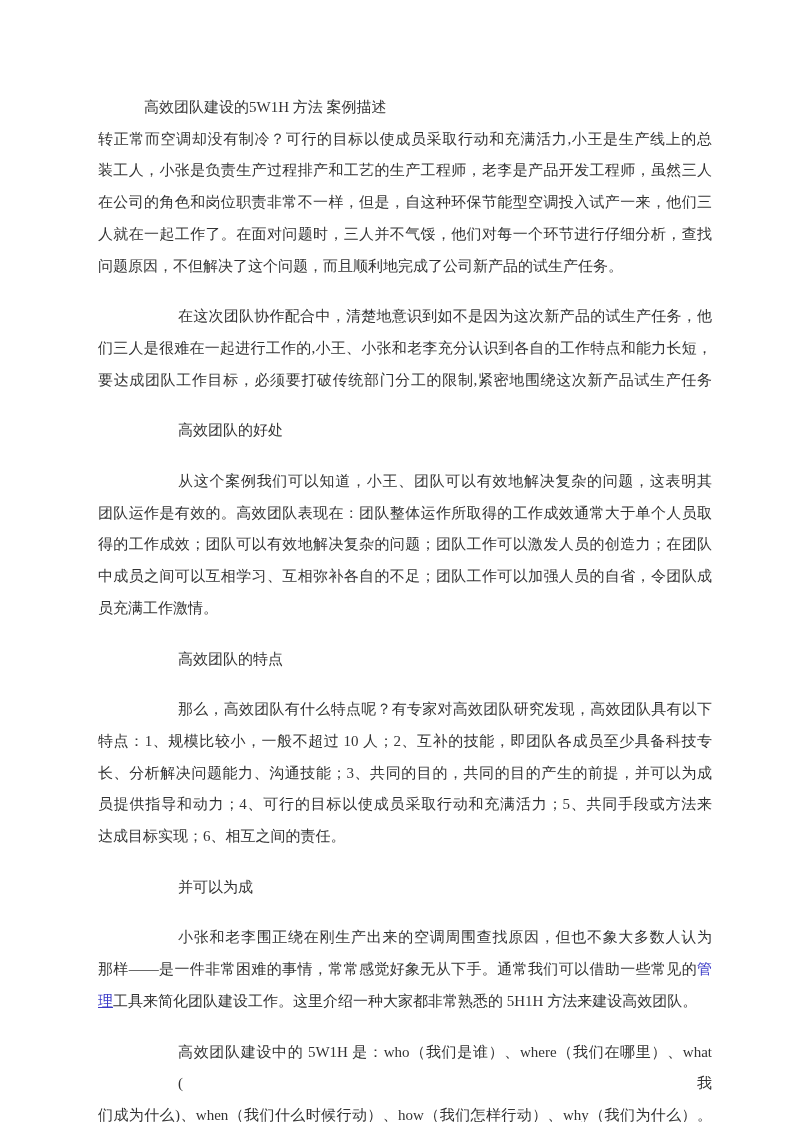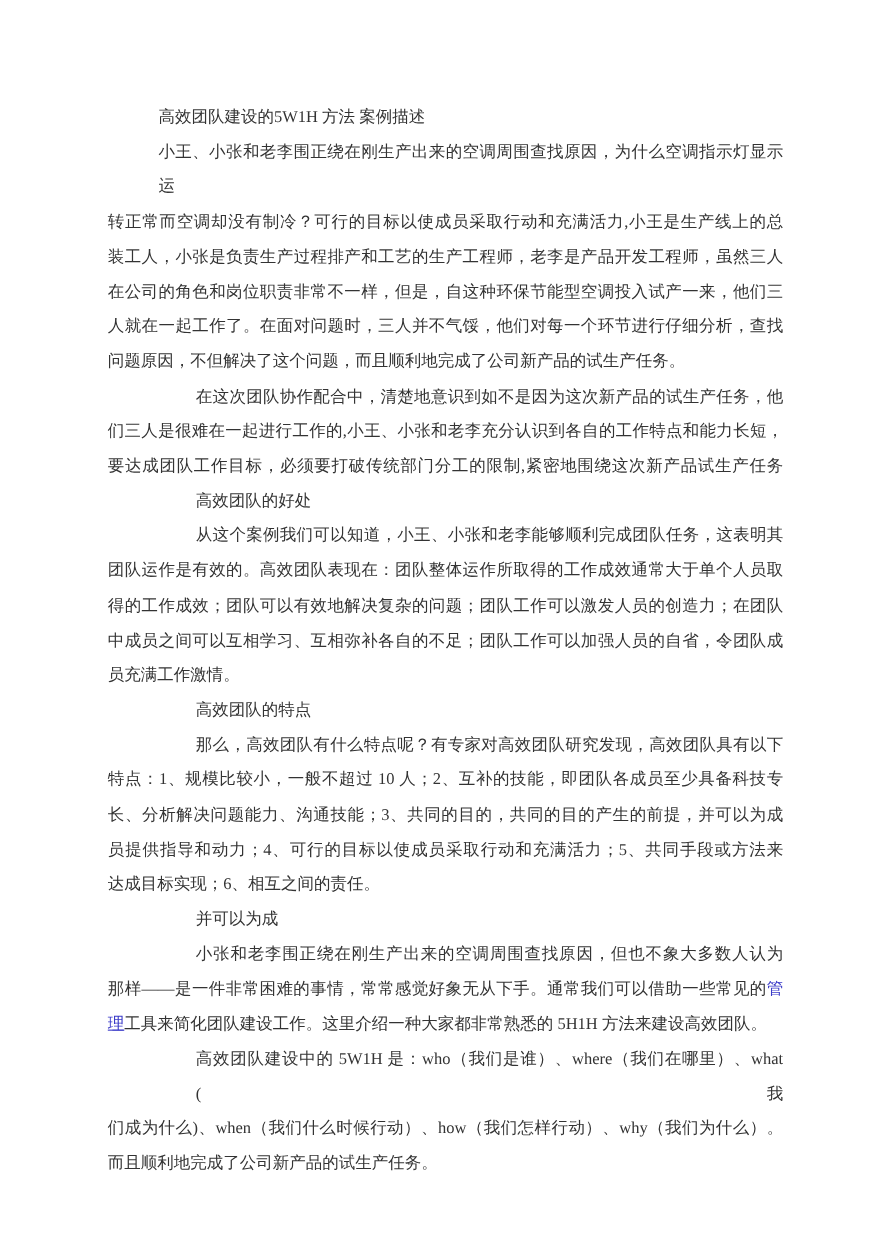--- a/index.html
+++ b/index.html
@@ -20,41 +20,40 @@
   .line{
     width:614px;text-align:left;
     word-break:break-all;
   }
   .line.fill{
     text-align:justify;
     text-align-last:justify;
     text-justify:inter-ideograph;
   }
   .ind-s{padding-left:46px;}
-  .ind-l{padding-left:80px;}
+  .ind-l{padding-left:80px;margin-top:19px;}
   .link{color:var(--link);cursor:pointer;}
   .link.u{text-decoration:underline;}
 </style>
 </head>
 <body>
 
 <div class="page">
   <div class="doc" id="doc">
       <div class="line ind-s">高效团队建设的5W1H 方法 案例描述</div>
-      <div class="line fill ind-s">小王、小张和老李围正绕在刚生产出来的空调周围查找原因，为什么空调指示灯显示运</div>
       <div class="line fill">转正常而空调却没有制冷？可行的目标以使成员采取行动和充满活力,小王是生产线上的总</div>
       <div class="line fill">装工人，小张是负责生产过程排产和工艺的生产工程师，老李是产品开发工程师，虽然三人</div>
       <div class="line fill">在公司的角色和岗位职责非常不一样，但是，自这种环保节能型空调投入试产一来，他们三</div>
       <div class="line fill">人就在一起工作了。在面对问题时，三人并不气馁，他们对每一个环节进行仔细分析，查找</div>
       <div class="line">问题原因，不但解决了这个问题，而且顺利地完成了公司新产品的试生产任务。</div>
       <div class="line fill ind-l">在这次团队协作配合中，清楚地意识到如不是因为这次新产品的试生产任务，他</div>
       <div class="line fill">们三人是很难在一起进行工作的,小王、小张和老李充分认识到各自的工作特点和能力长短，</div>
       <div class="line fill">要达成团队工作目标，必须要打破传统部门分工的限制,紧密地围绕这次新产品试生产任务</div>
       <div class="line ind-l">高效团队的好处</div>
-      <div class="line fill ind-l">从这个案例我们可以知道，小王、小张和老李能够顺利完成团队任务，这表明其</div>
+      <div class="line fill ind-l">从这个案例我们可以知道，小王、团队可以有效地解决复杂的问题，这表明其</div>
       <div class="line fill">团队运作是有效的。高效团队表现在：团队整体运作所取得的工作成效通常大于单个人员取</div>
       <div class="line fill">得的工作成效；团队可以有效地解决复杂的问题；团队工作可以激发人员的创造力；在团队</div>
       <div class="line fill">中成员之间可以互相学习、互相弥补各自的不足；团队工作可以加强人员的自省，令团队成</div>
       <div class="line">员充满工作激情。</div>
       <div class="line ind-l">高效团队的特点</div>
       <div class="line fill ind-l">那么，高效团队有什么特点呢？有专家对高效团队研究发现，高效团队具有以下</div>
       <div class="line fill">特点：1、规模比较小，一般不超过 10 人；2、互补的技能，即团队各成员至少具备科技专</div>
       <div class="line fill">长、分析解决问题能力、沟通技能；3、共同的目的，共同的目的产生的前提，并可以为成</div>
       <div class="line fill">员提供指导和动力；4、可行的目标以使成员采取行动和充满活力；5、共同手段或方法来</div>
       <div class="line">达成目标实现；6、相互之间的责任。</div>

